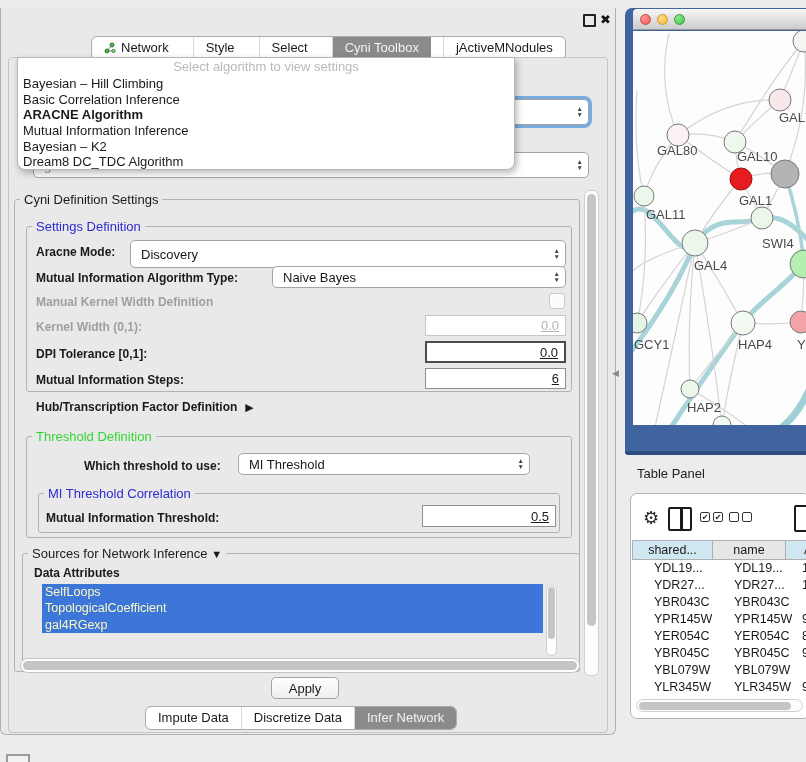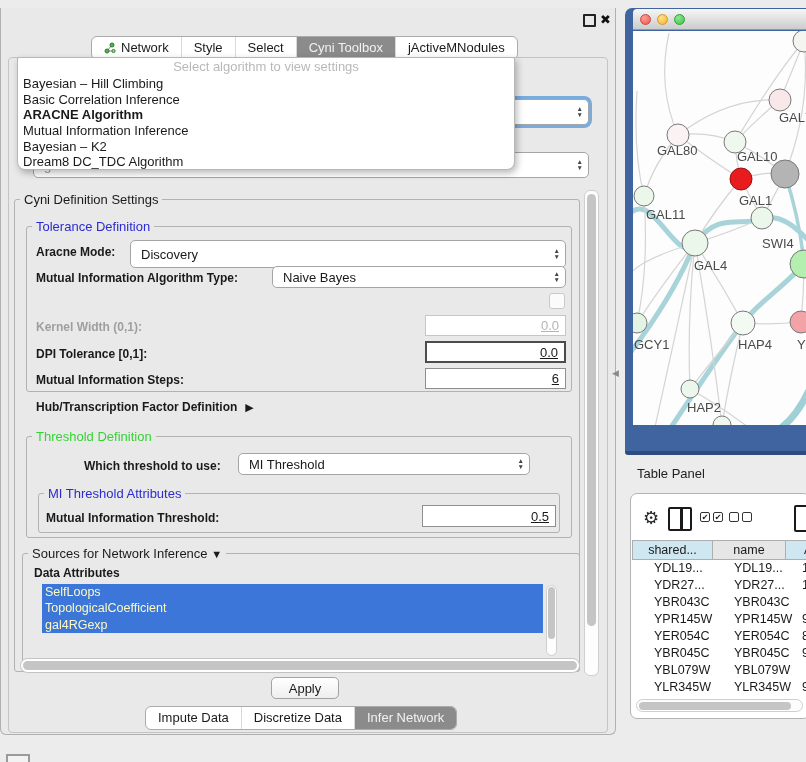--- a/index.html
+++ b/index.html
@@ -13,21 +13,21 @@
        background:linear-gradient(#f7f7f7,#d4d4d4);border-bottom:1px solid #9c9c9c;box-sizing:border-box;}
   .title-text{position:absolute;left:9px;top:4px;font-size:13px;color:#222;}
   .float-btn{position:absolute;left:583px;top:14px;width:9px;height:9px;border:2px solid #222;border-radius:1px;}
   .close-btn{position:absolute;left:600px;top:12px;font-size:13px;font-weight:bold;color:#111;}
   
   .tabbar{position:absolute;display:flex;background:#fff;border:1px solid #ababab;border-radius:6px;
        overflow:hidden;font-size:13px;align-items:stretch;}
   .tabbar .tab{padding:3px 12px 4px 12px;display:flex;align-items:center;gap:5px;border-left:1px solid #d9d9d9;white-space:nowrap;}
   .tabbar .tab:first-child{border-left:none;}
   .tabbar .tab.sel{background:#8b8b8b;color:#f2f2f2;}
-  .top-tabs{left:91px;top:36px;}
+  .top-tabs{left:91px;top:36px;gap:12px;}
   .bottom-tabs{left:145px;top:706px;}
   
   .content{position:absolute;left:8px;top:57px;width:600px;height:676px;background:#e9e9e9;
        border:1px solid #c4c4c4;border-radius:4px;box-sizing:border-box;}
   
   .dropdown{position:absolute;left:17px;top:57px;width:498px;height:113px;background:#fff;
        border:1px solid #b7b7b7;border-radius:2px 2px 8px 8px;box-shadow:2px 3px 7px rgba(0,0,0,.28);
        z-index:30;font-size:13px;box-sizing:border-box;}
   .dd-prompt{height:17px;text-align:center;color:#b9b9b9;padding-top:1px;}
   .dd-item{height:15.7px;line-height:15.7px;padding-left:5px;white-space:nowrap;}
@@ -127,34 +127,35 @@
 
   <div class="combo dim" style="left:33px;top:152px;width:556px;height:26px;">
     <span>gal-filtered sif default node</span>
     <span class="arrows">▲<br>▼</span>
   </div>
 
   <div class="gbox" style="left:14px;top:199px;width:566px;height:473px;"></div>
   <span class="gleg leg-black" style="left:20px;top:192px;">Cyni Definition Settings</span>
 
   <div class="gbox" style="left:26px;top:226px;width:546px;height:166px;"></div>
-  <span class="gleg leg-blue" style="left:32px;top:219px;">Tolerance Definition</span>
+  <span class="gleg leg-blue" style="left:32px;top:219px;">Settings Definition</span>
 
   <span class="flabel" style="left:36px;top:245px;">Aracne Mode:</span>
   <div class="combo" style="left:130px;top:240px;width:436px;height:28px;">
     <span>Discovery</span>
     <span class="arrows">▲<br>▼</span>
   </div>
 
   <span class="flabel" style="left:36px;top:271px;">Mutual Information Algorithm Type:</span>
   <div class="combo" style="left:272px;top:266px;width:294px;height:22px;">
     <span>Naive Bayes</span>
     <span class="arrows">▲<br>▼</span>
   </div>
 
+  <span class="flabel dim" style="left:36px;top:295px;">Manual Kernel Width Definition</span>
   <div class="cb" style="left:549px;top:293px;"></div>
 
   <span class="flabel dim" style="left:36px;top:320px;">Kernel Width (0,1):</span>
   <div class="tf dim" style="left:425px;top:315px;width:141px;height:21px;">
     <span>0.0</span>
   </div>
 
   <span class="flabel" style="left:36px;top:347px;">DPI Tolerance [0,1]:</span>
   <div class="tf strong" style="left:425px;top:341px;width:141px;height:22px;">
     <span>0.0</span>
@@ -172,21 +173,21 @@
   <div class="gbox" style="left:26px;top:436px;width:546px;height:102px;"></div>
   <span class="gleg leg-green" style="left:32px;top:429px;">Threshold Definition</span>
 
   <span class="flabel" style="left:84px;top:459px;">Which threshold to use:</span>
   <div class="combo" style="left:238px;top:453px;width:292px;height:22px;">
     <span>MI Threshold</span>
     <span class="arrows">▲<br>▼</span>
   </div>
 
   <div class="gbox" style="left:38px;top:493px;width:522px;height:40px;"></div>
-  <span class="gleg leg-blue" style="left:44px;top:486px;">MI Threshold Attributes</span>
+  <span class="gleg leg-blue" style="left:44px;top:486px;">MI Threshold Correlation</span>
   <span class="flabel" style="left:46px;top:511px;">Mutual Information Threshold:</span>
   <div class="tf" style="left:422px;top:505px;width:134px;height:22px;">
     <span>0.5</span>
   </div>
 
   <div class="gbox" style="left:22px;top:553px;width:558px;height:119px;"></div>
   <span class="gleg" style="left:28px;top:546px;"><span>Sources for Network Inference</span> <span style="font-size:11px;">▼</span></span>
   <span class="flabel" style="left:34px;top:566px;">Data Attributes</span>
 
   <div class="attr-list" id="attr-list">

